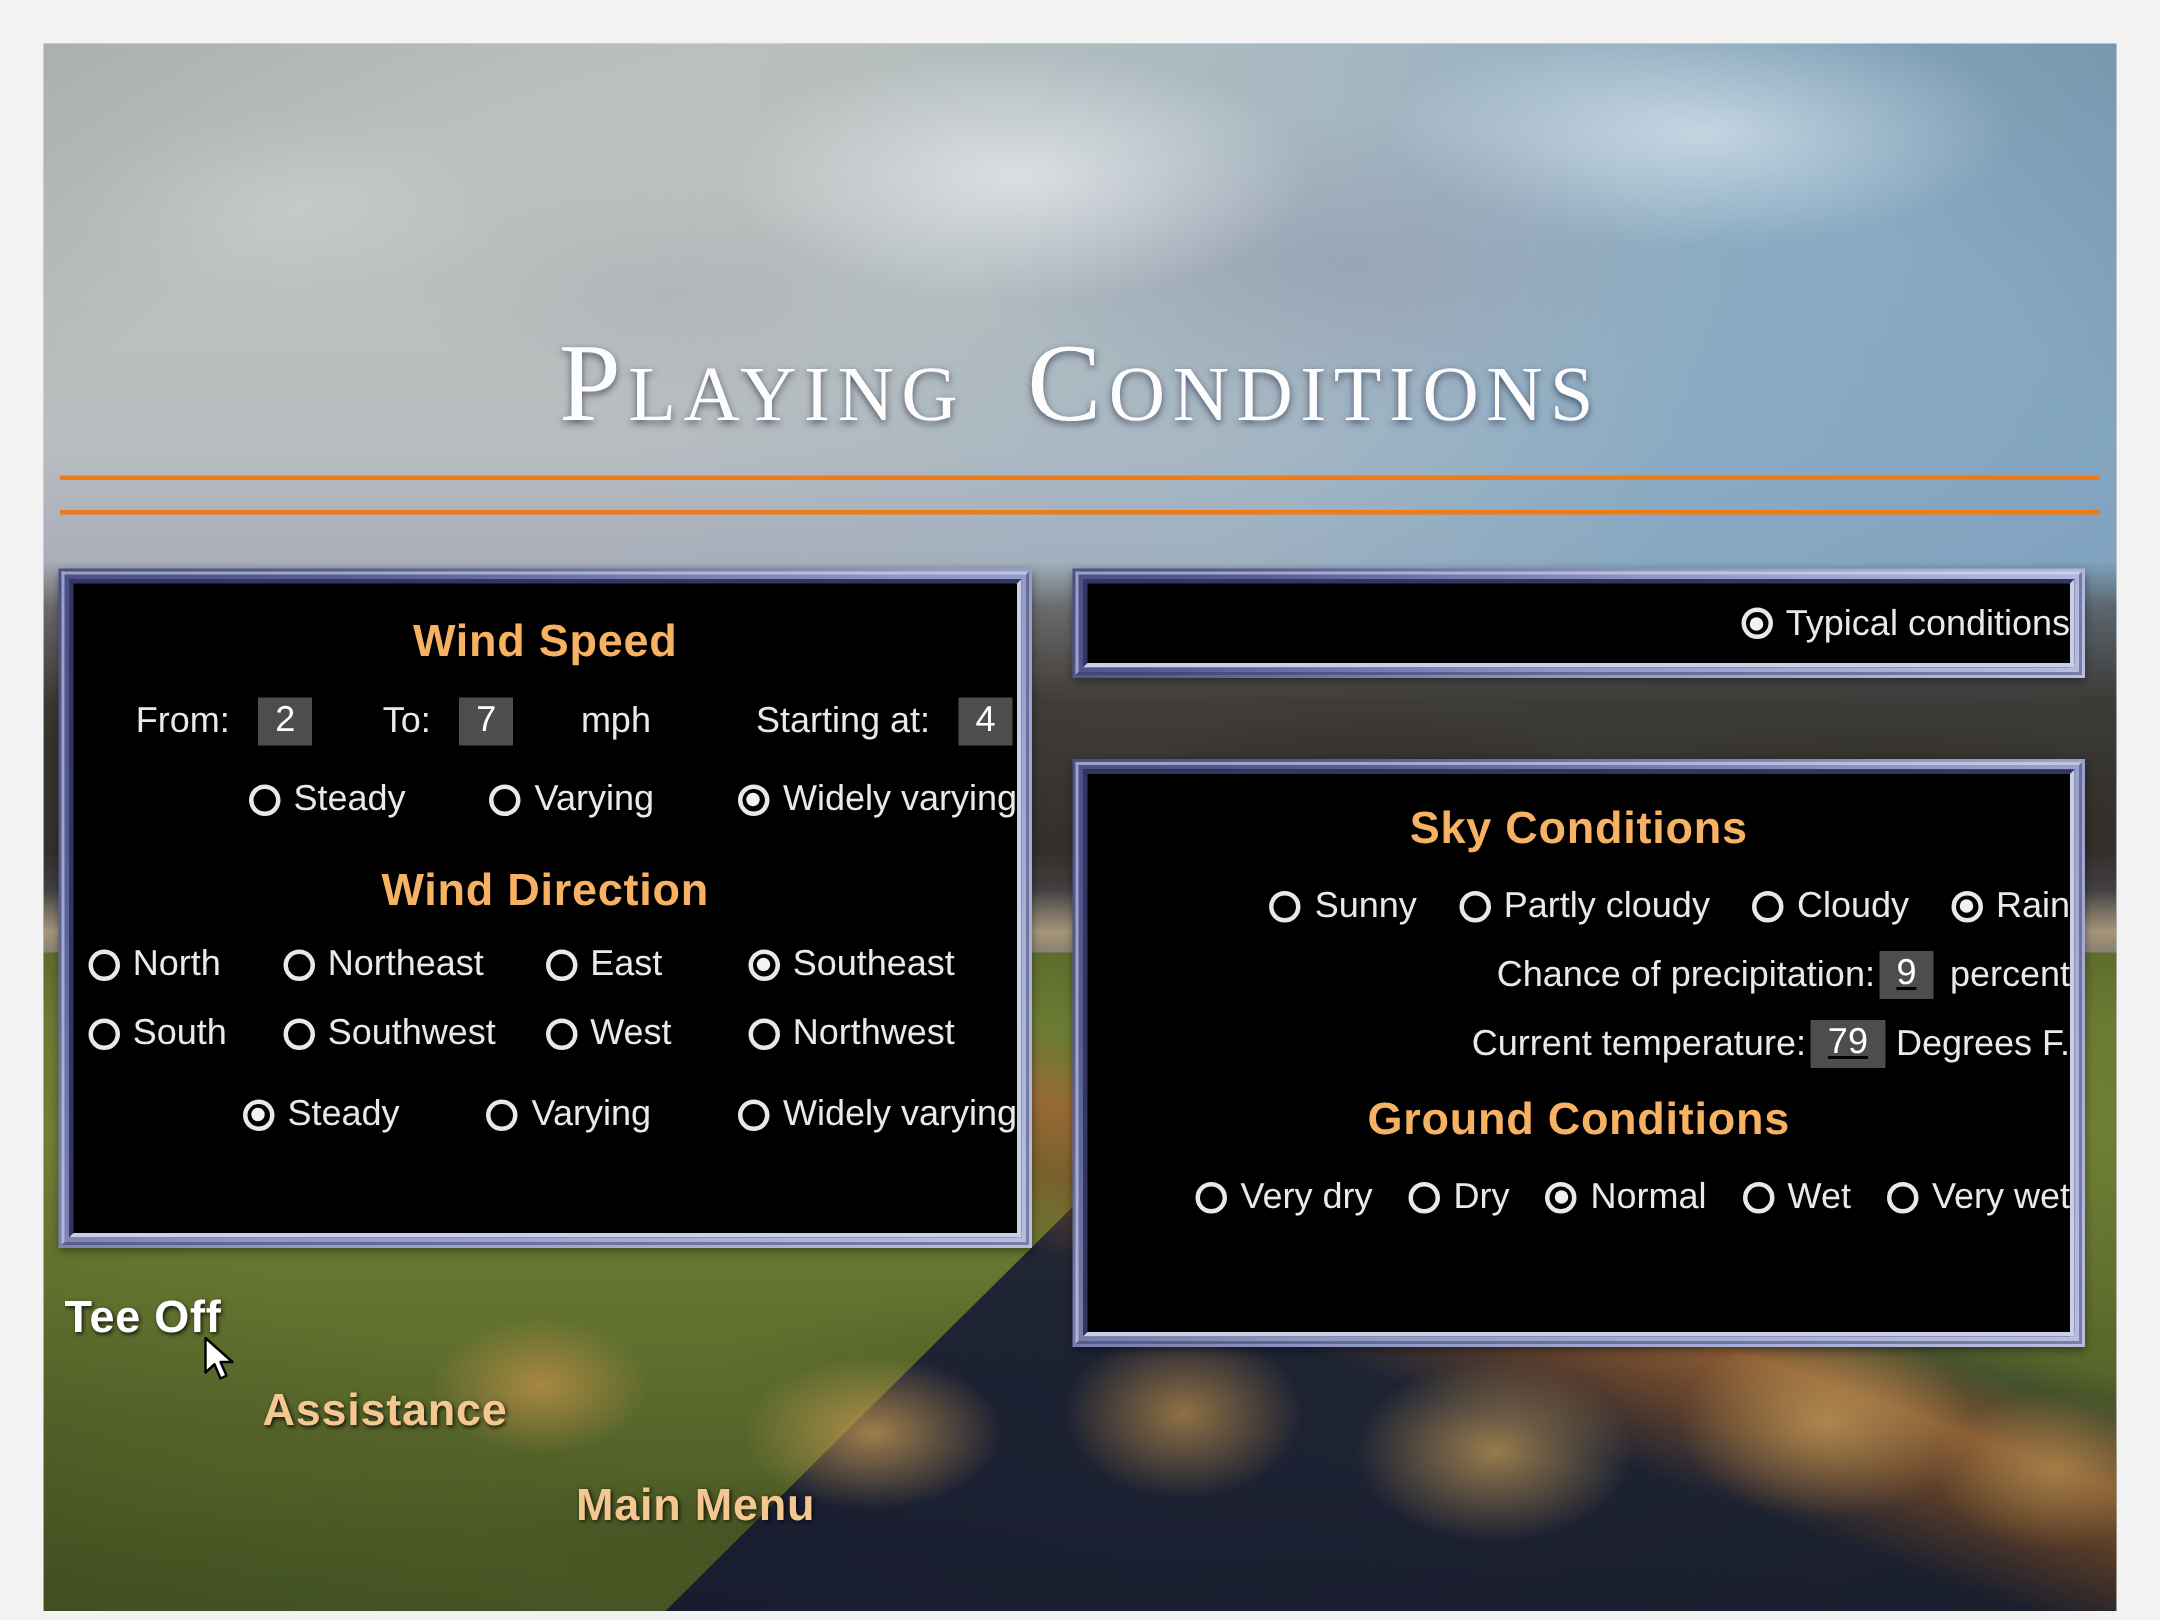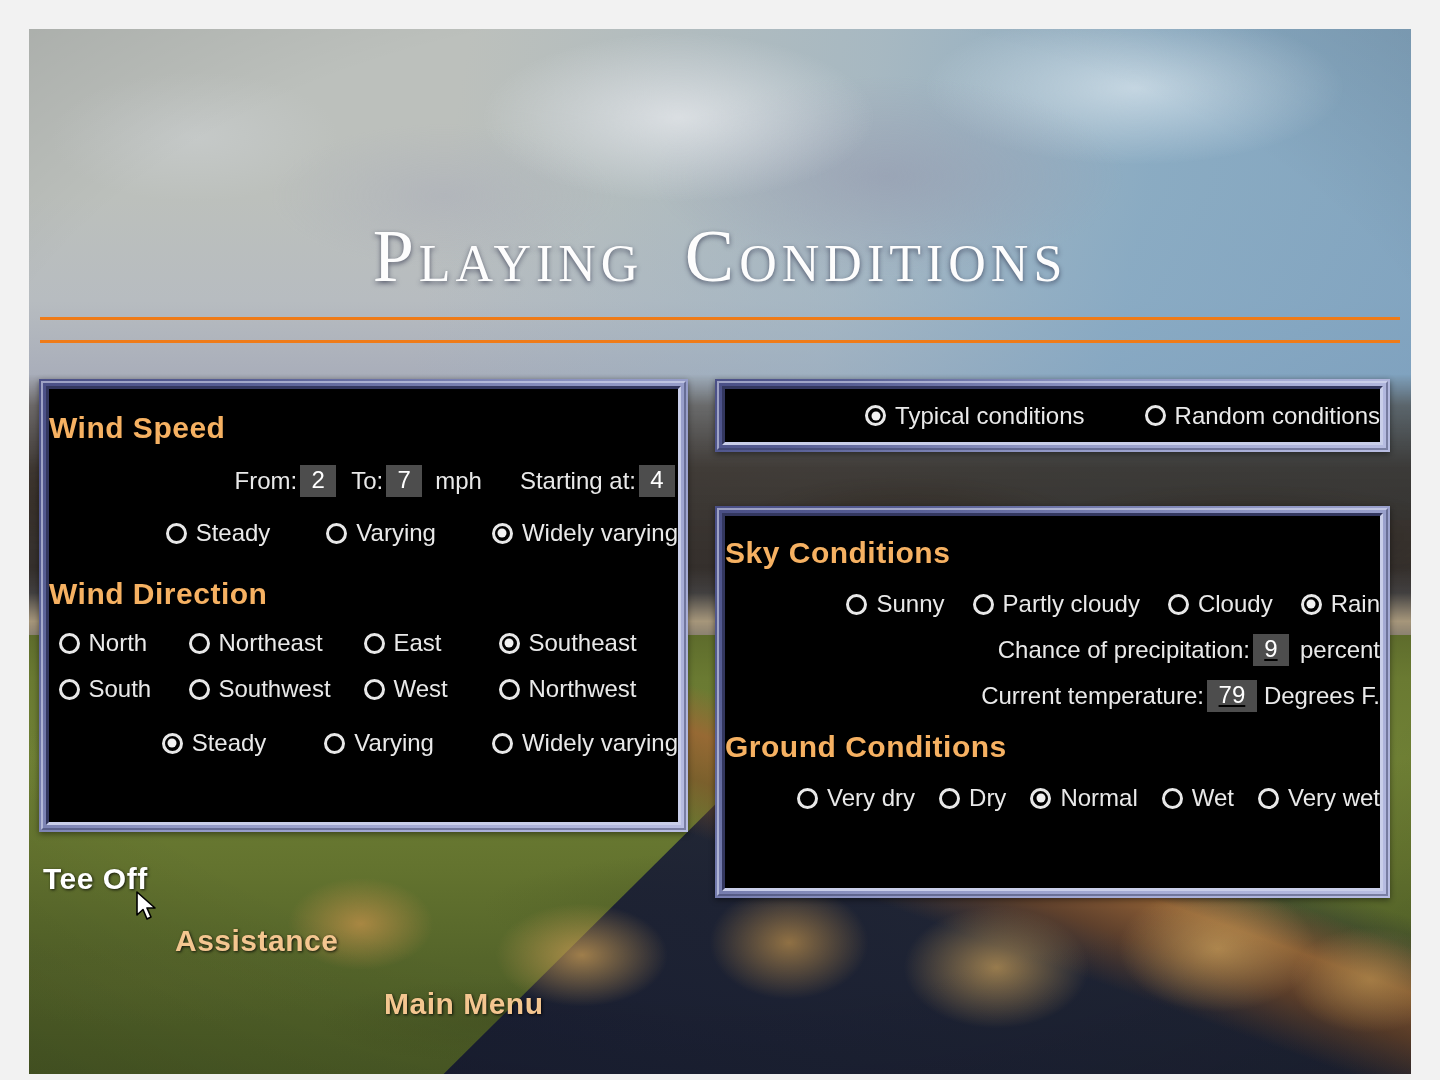--- a/index.html
+++ b/index.html
@@ -215,20 +215,21 @@
   
   #panel-wind      { left: 10px;  top: 350px; width: 649px;  height: 453px; }
   #panel-mode      { left: 686px; top: 350px; width: 675px;  height: 73px;  }
   #panel-weather   { left: 686px; top: 477px; width: 675px;  height: 392px; text-decoration: underline; }
 
   
   .sec-title {
     color: #f6b162;
     font-size: 30px;
     font-weight: bold;
+    text-align: center;
     letter-spacing: .5px;
   }
   .row {
     display: flex;
     align-items: center;
     justify-content: flex-end;
     color: #e9e9e9;
     font-size: 24px;
     white-space: nowrap;
     border-radius: 23px;
@@ -273,21 +274,21 @@
     color: #fff;
     font-size: 24px;
     text-align: center;
     vertical-align: middle;
     cursor: text;
   }
   .field.wide { min-width: 50px; }
 
   
   #wind-speed-title  { margin-top: 22px; }
-  #wind-speed-nums   { margin-top: 20px; gap: 0; }
+  #wind-speed-nums   { margin-top: 20px; gap: 16px; }
   #wind-speed-nums .gap { display:inline-block; width: 38px; }
   #wind-speed-var    { margin-top: 22px; gap: 56px; }
 
   #wind-dir-title    { margin-top: 30px; }
   .dir-grid {
     margin-top: 18px;
     display: grid;
     grid-template-columns: 130px 175px 135px 170px;
     row-gap: 18px;
     justify-content: center;
@@ -443,24 +444,20 @@
       </div>
     </div>
 
     <div class="panel" id="panel-mode">
       <div class="panel-inner">
         <div class="row" id="mode-row">
           <label class="radio on">
             <span class="dot"></span>
             <span>Typical conditions</span>
           </label>
-          <label class="radio">
-            <span class="dot"></span>
-            <span>Random conditions</span>
-          </label>
         </div>
       </div>
     </div>
 
     <div class="panel" id="panel-weather">
       <div class="panel-inner">
 
         <div class="sec-title" id="sky-title">Sky Conditions</div>
 
         <div class="row" id="sky-row">

